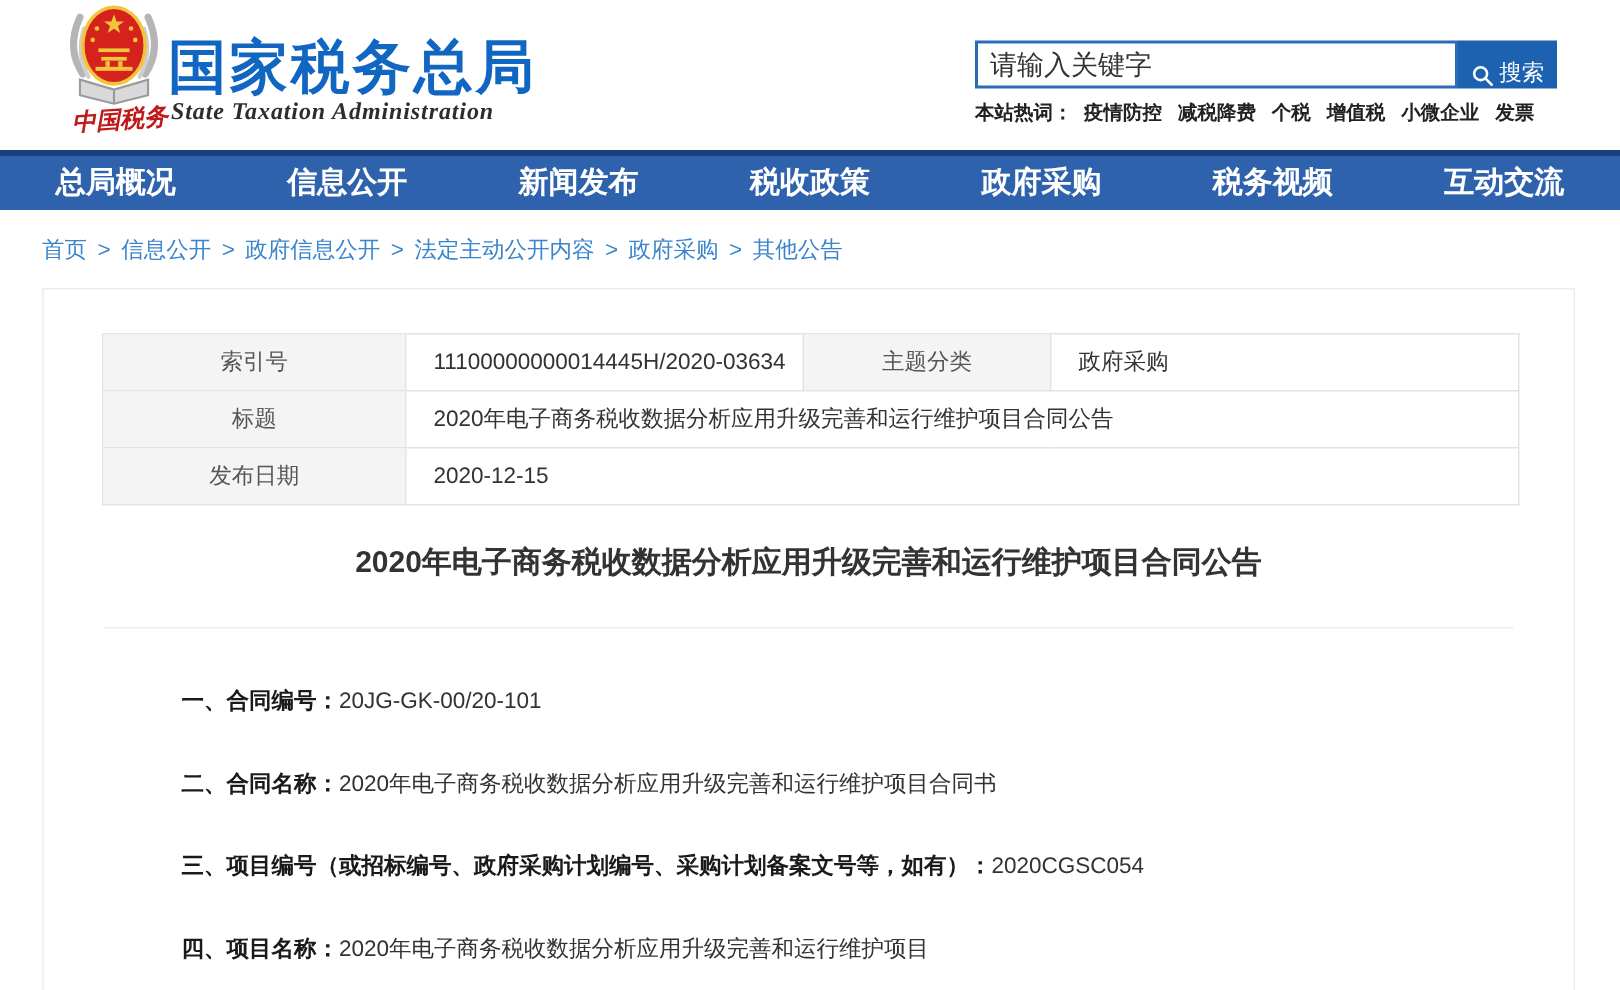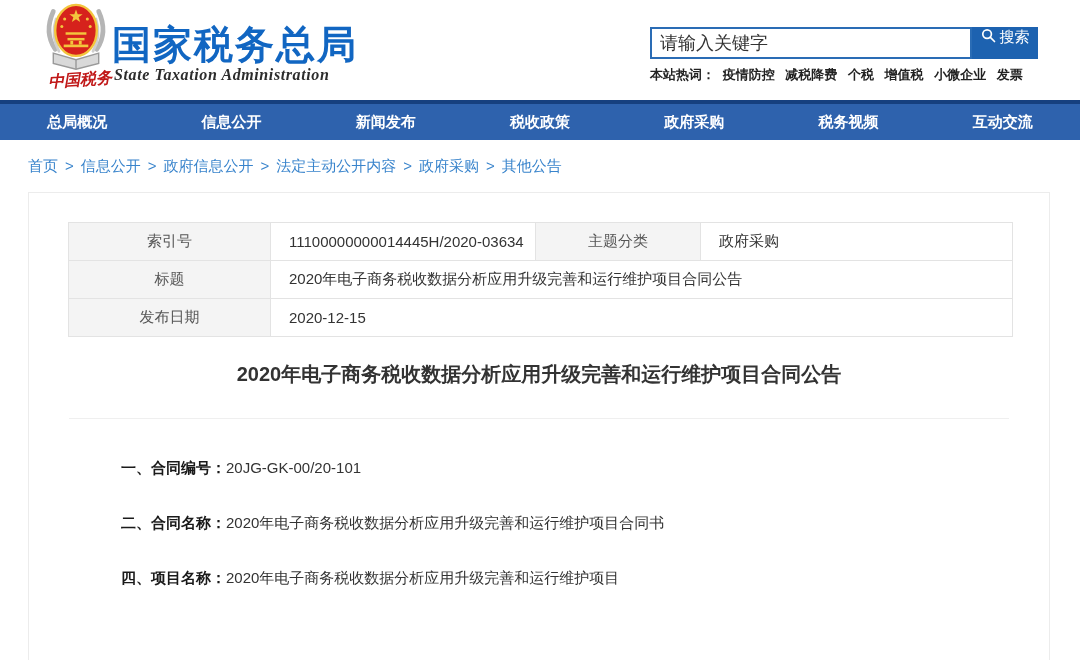--- a/index.html
+++ b/index.html
@@ -16,30 +16,30 @@
   .site-cn{position:absolute;left:112px;top:18px;font-size:39px;font-weight:bold;
         color:#1166c2;letter-spacing:2px;white-space:nowrap;}
   .site-en{position:absolute;left:114px;top:66px;font-size:16px;font-weight:600;color:#2d2d2d;
         font-family:"Liberation Serif","DejaVu Serif",serif;letter-spacing:0.6px;white-space:nowrap;font-style:italic;}
 
   .search-input{position:absolute;left:650px;top:27px;width:302px;height:28px;
         border:2px solid #2a6cb5;border-radius:0;padding:0 8px;font-size:18px;color:#333;outline:none;
         font-family:inherit;}
   .search-input::placeholder{color:#333;opacity:1;}
   .search-btn{position:absolute;left:972px;top:27px;width:66px;height:32px;background:#1d62b0;
-        color:#fff;border:none;font-size:15px;display:flex;align-items:flex-start;justify-content:center;
+        color:#fff;border:none;font-size:15px;display:flex;align-items:flex-end;justify-content:center;
         gap:4px;cursor:pointer;font-family:inherit;}
   .hotwords{position:absolute;left:650px;top:66px;font-size:13px;color:#222;white-space:nowrap;font-weight:bold;}
   .hotwords a{color:#222;text-decoration:none;margin-right:7px;cursor:pointer;}
   .hotwords .hw-label{margin-right:4px;}
 
   
   .nav{position:absolute;top:100px;left:0;width:1080px;height:40px;background:#2e62ad;
         border-top:4px solid #16407f;box-sizing:border-box;display:flex;}
-  .nav-item{flex:1;text-align:center;line-height:36px;color:#fff;font-size:15px;font-weight:bold;
+  .nav-item{flex:1;text-align:center;line-height:36px;color:#fff;font-size:20px;font-weight:bold;
         text-decoration:none;cursor:pointer;}
 
   
   .breadcrumb{position:absolute;top:157px;left:28px;font-size:15px;color:#3984cc;white-space:nowrap;}
   .breadcrumb a{color:#3984cc;text-decoration:none;cursor:pointer;}
   .breadcrumb .sep{margin:0 7px;color:#3984cc;}
 
   
   .card{position:absolute;top:192px;left:28px;width:1022px;height:480px;background:#fff;
         border:1px solid #ececec;border-bottom:none;box-sizing:border-box;}
@@ -161,18 +161,21 @@
     <div class="title-divider"></div>
 
     <div class="article-items">
       <div class="article-item">
         <span class="it-label">一、合同编号：</span><span class="it-value">20JG-GK-00/20-101</span>
       </div>
       <div class="article-item">
         <span class="it-label">二、合同名称：</span><span class="it-value">2020年电子商务税收数据分析应用升级完善和运行维护项目合同书</span>
       </div>
       <div class="article-item">
+        <span class="it-label">三、项目编号（或招标编号、政府采购计划编号、采购计划备案文号等，如有）：</span><span class="it-value">2020CGSC054</span>
+      </div>
+      <div class="article-item">
         <span class="it-label">四、项目名称：</span><span class="it-value">2020年电子商务税收数据分析应用升级完善和运行维护项目</span>
       </div>
     </div>
 
   </div>
 </div>
 
 </body></html>

